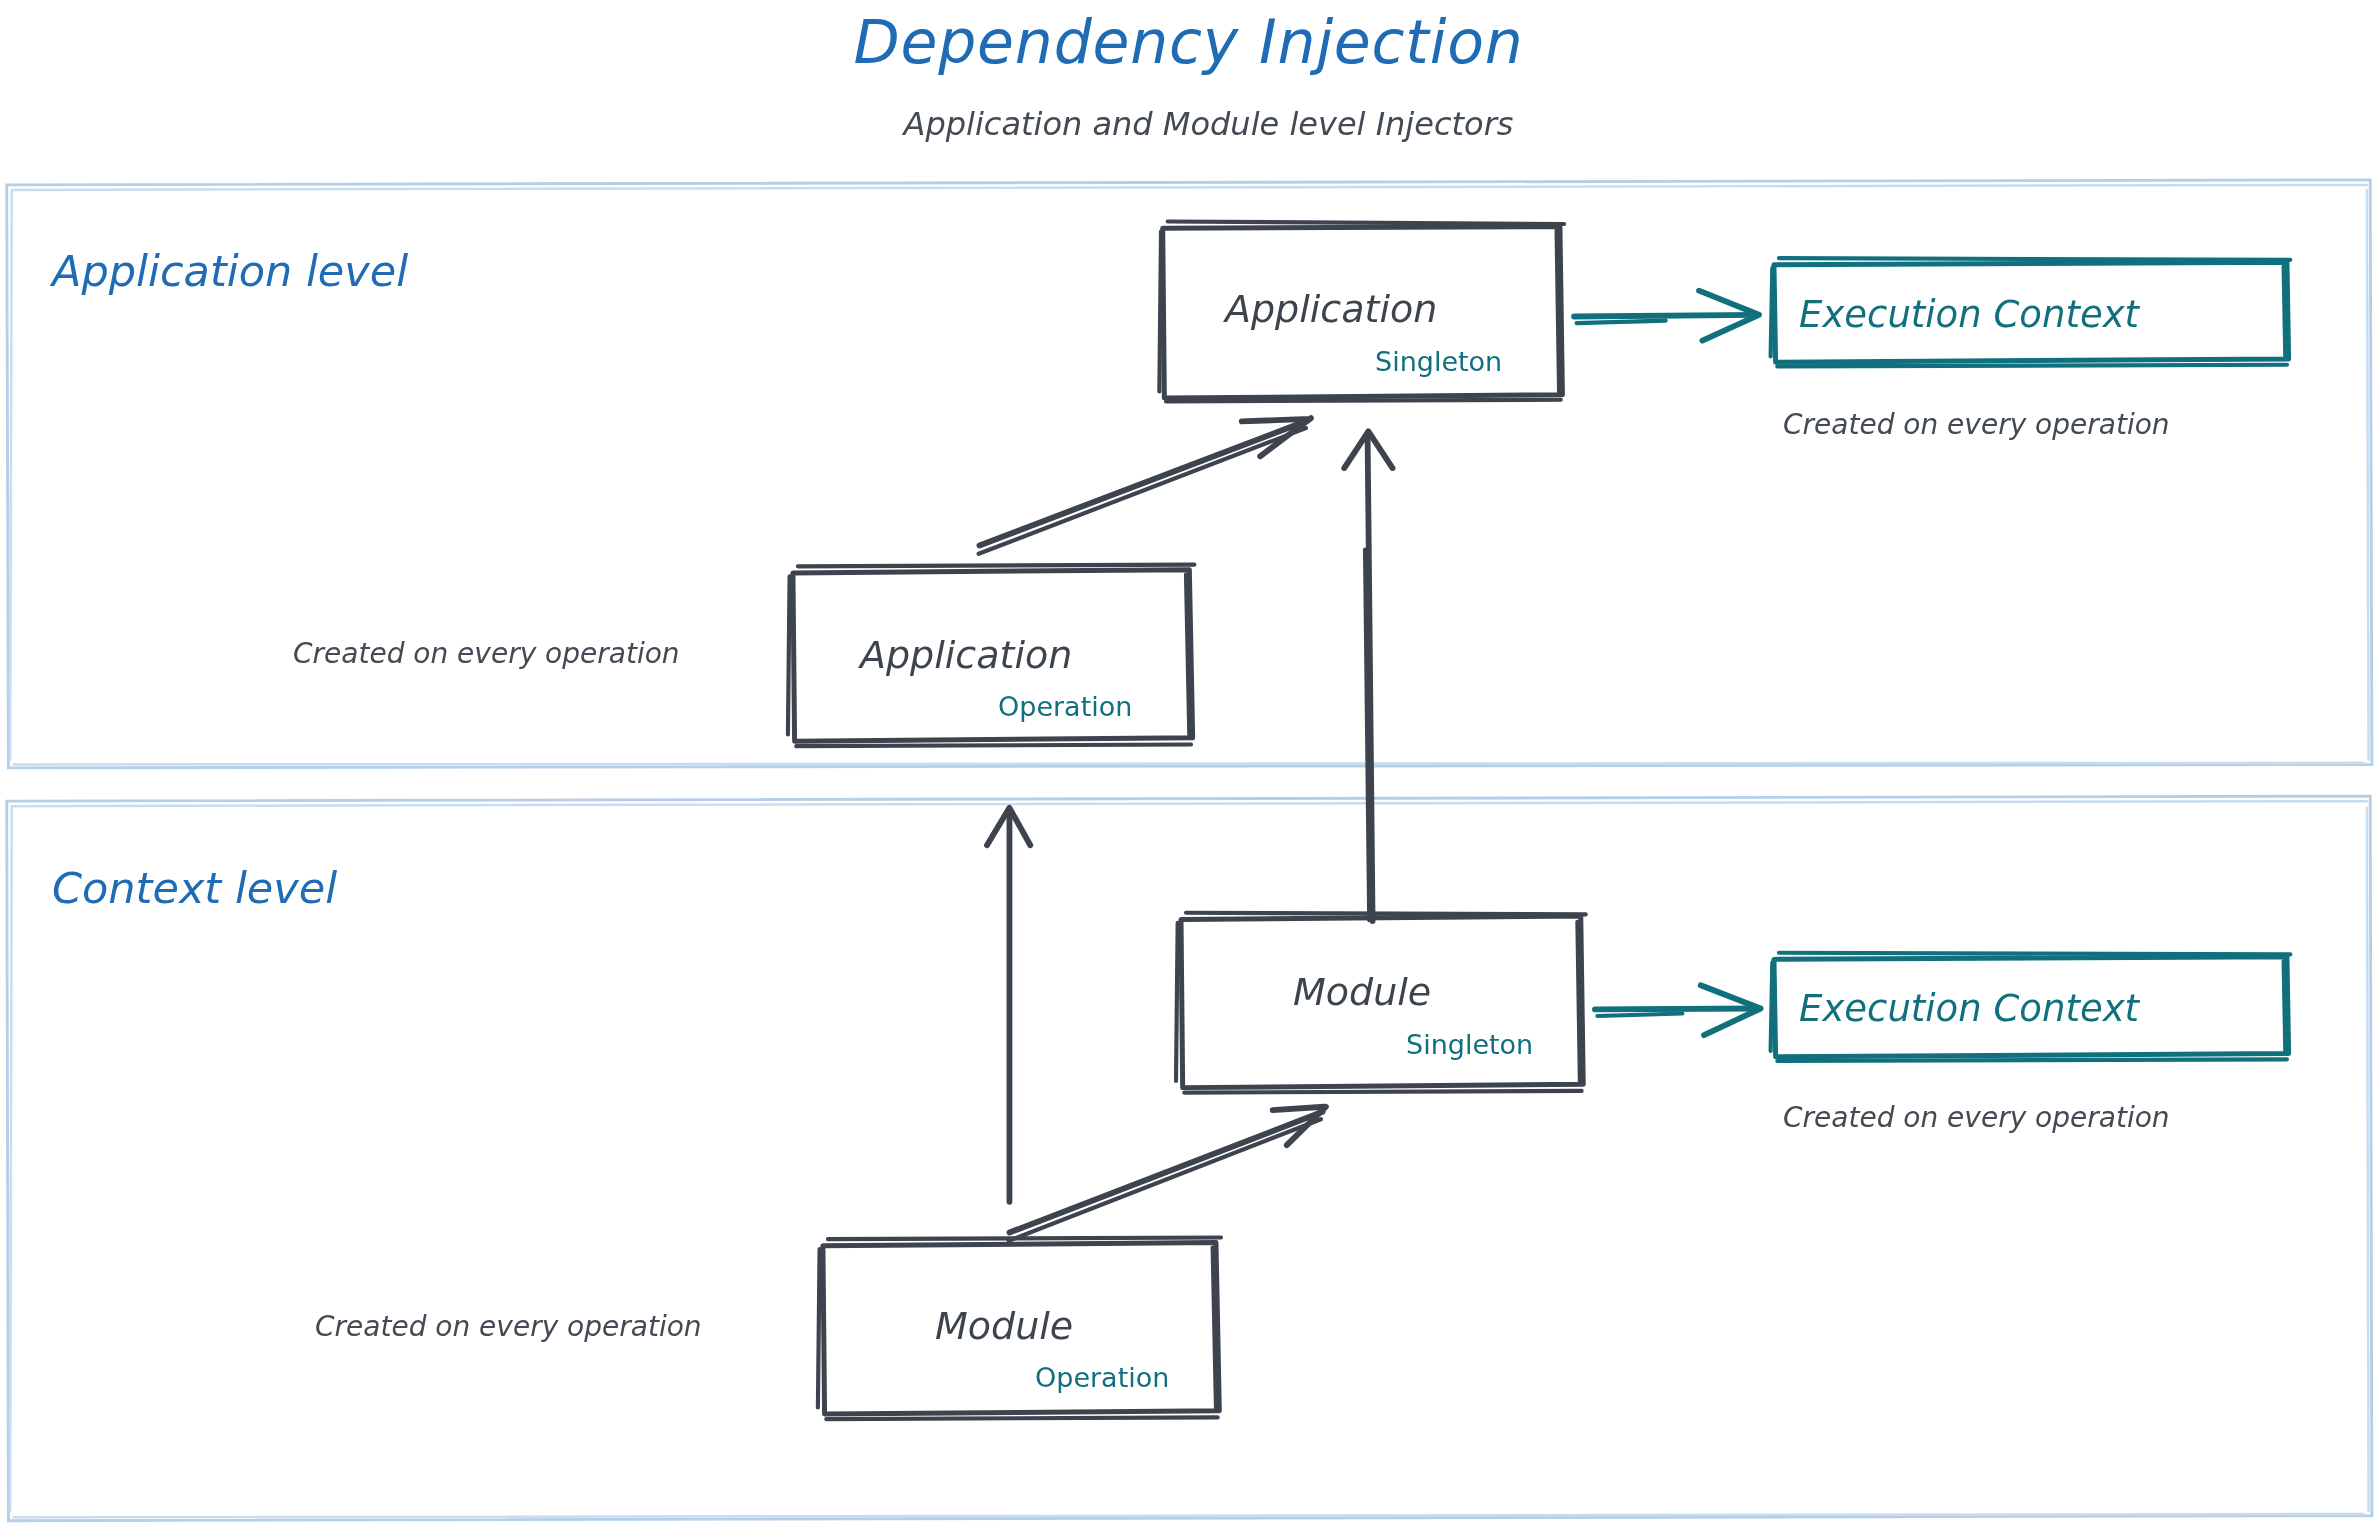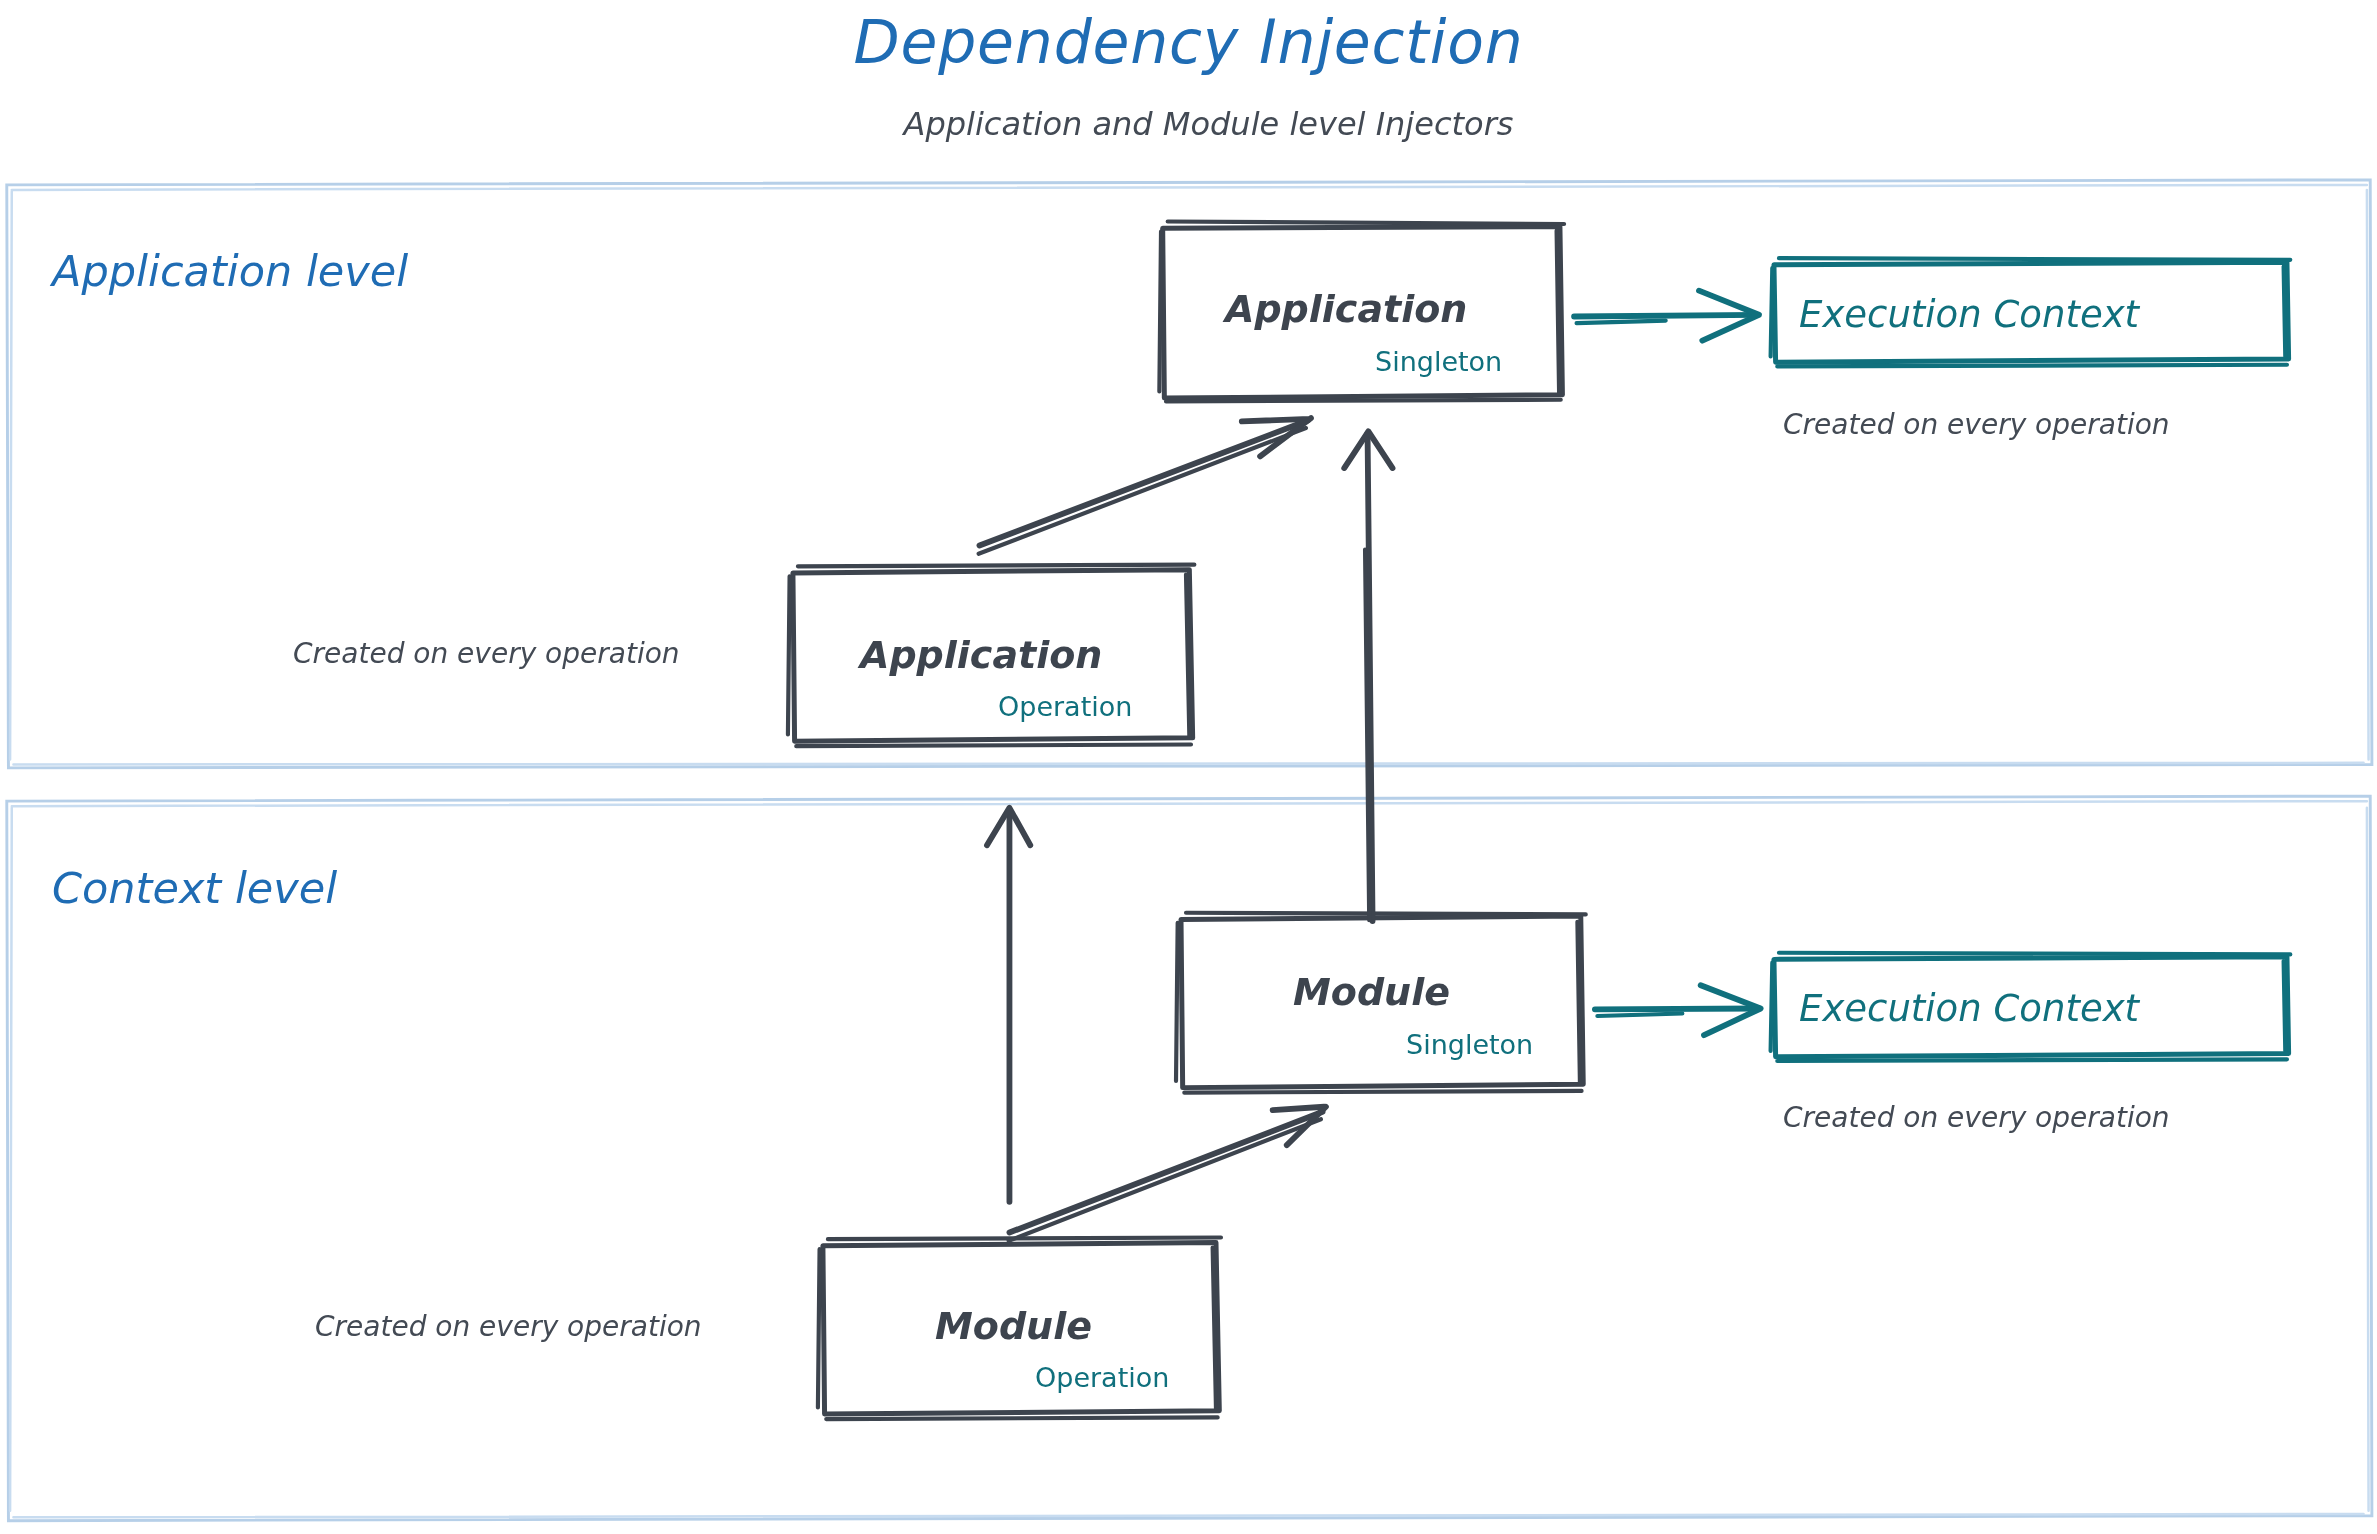--- a/index.html
+++ b/index.html
@@ -58,21 +58,20 @@
     color: #1f6cb4;
     font-style: italic;
   }
   .level-app { left: 52px; top: 246px; }
   .level-mod { left: 52px; top: 863px; }
 
   .node-title {
     font-size: 38px;
     color: #3d444e;
     font-style: italic;
-    font-weight: bold;
   }
   .node-sub {
     font-size: 27px;
     color: #10707d;
   }
   .ec-title {
     font-size: 37px;
     color: #10707d;
     font-style: italic;
     text-align: right;

